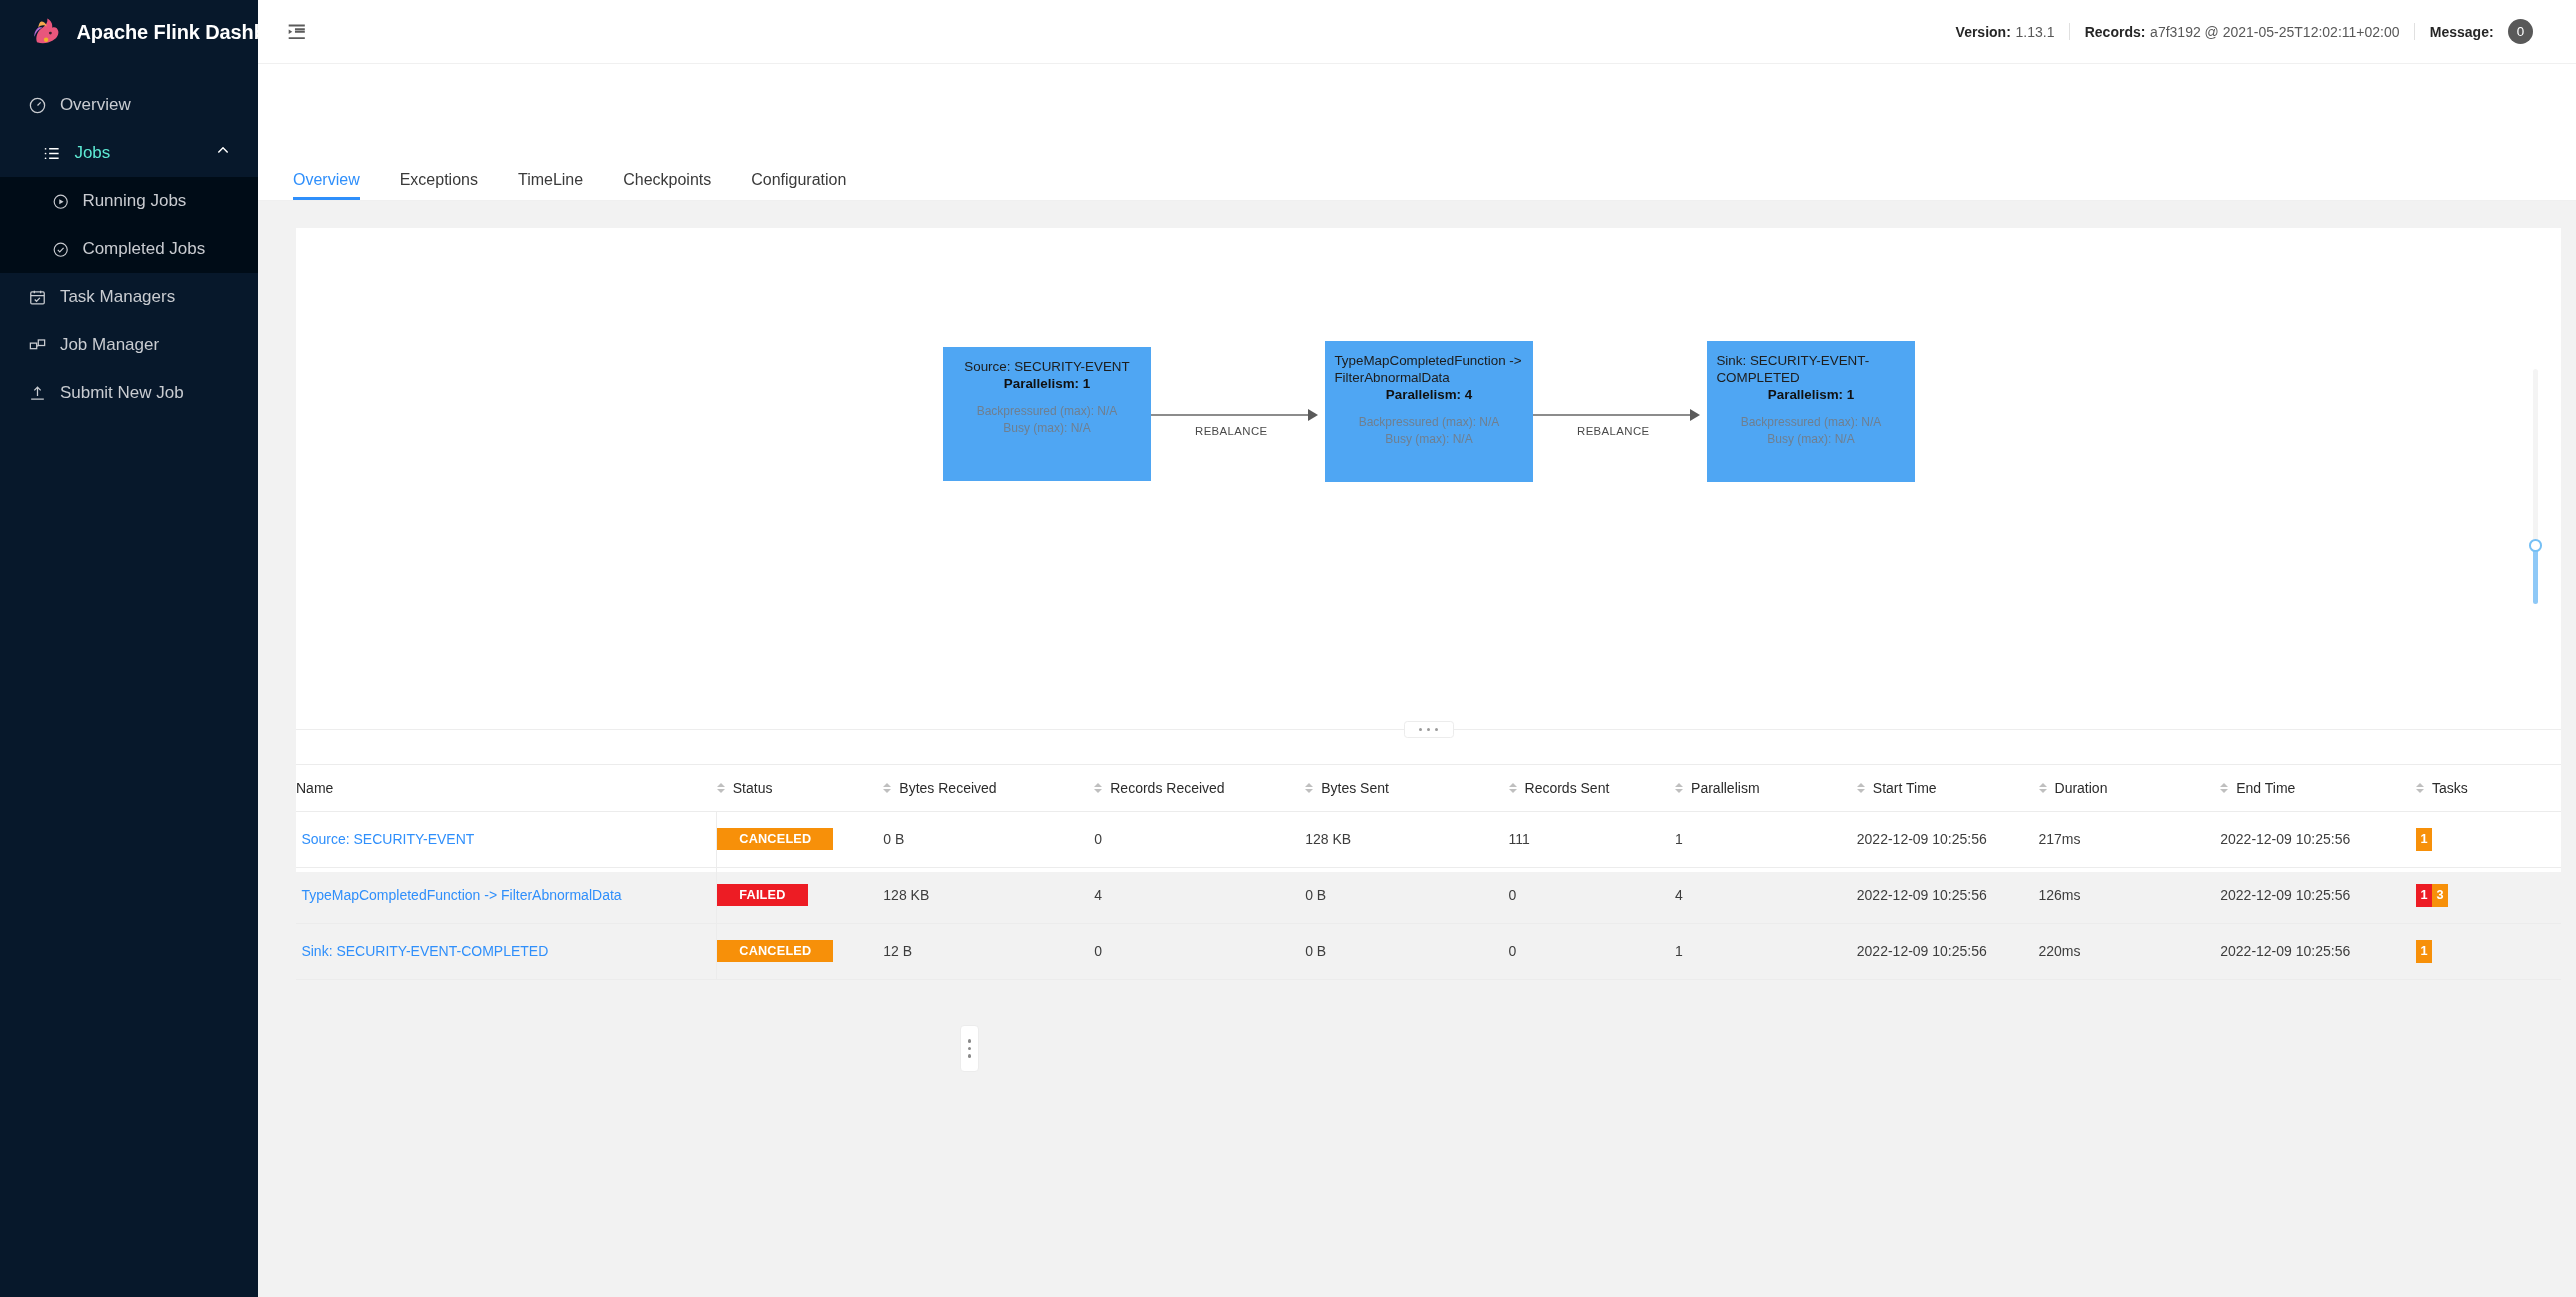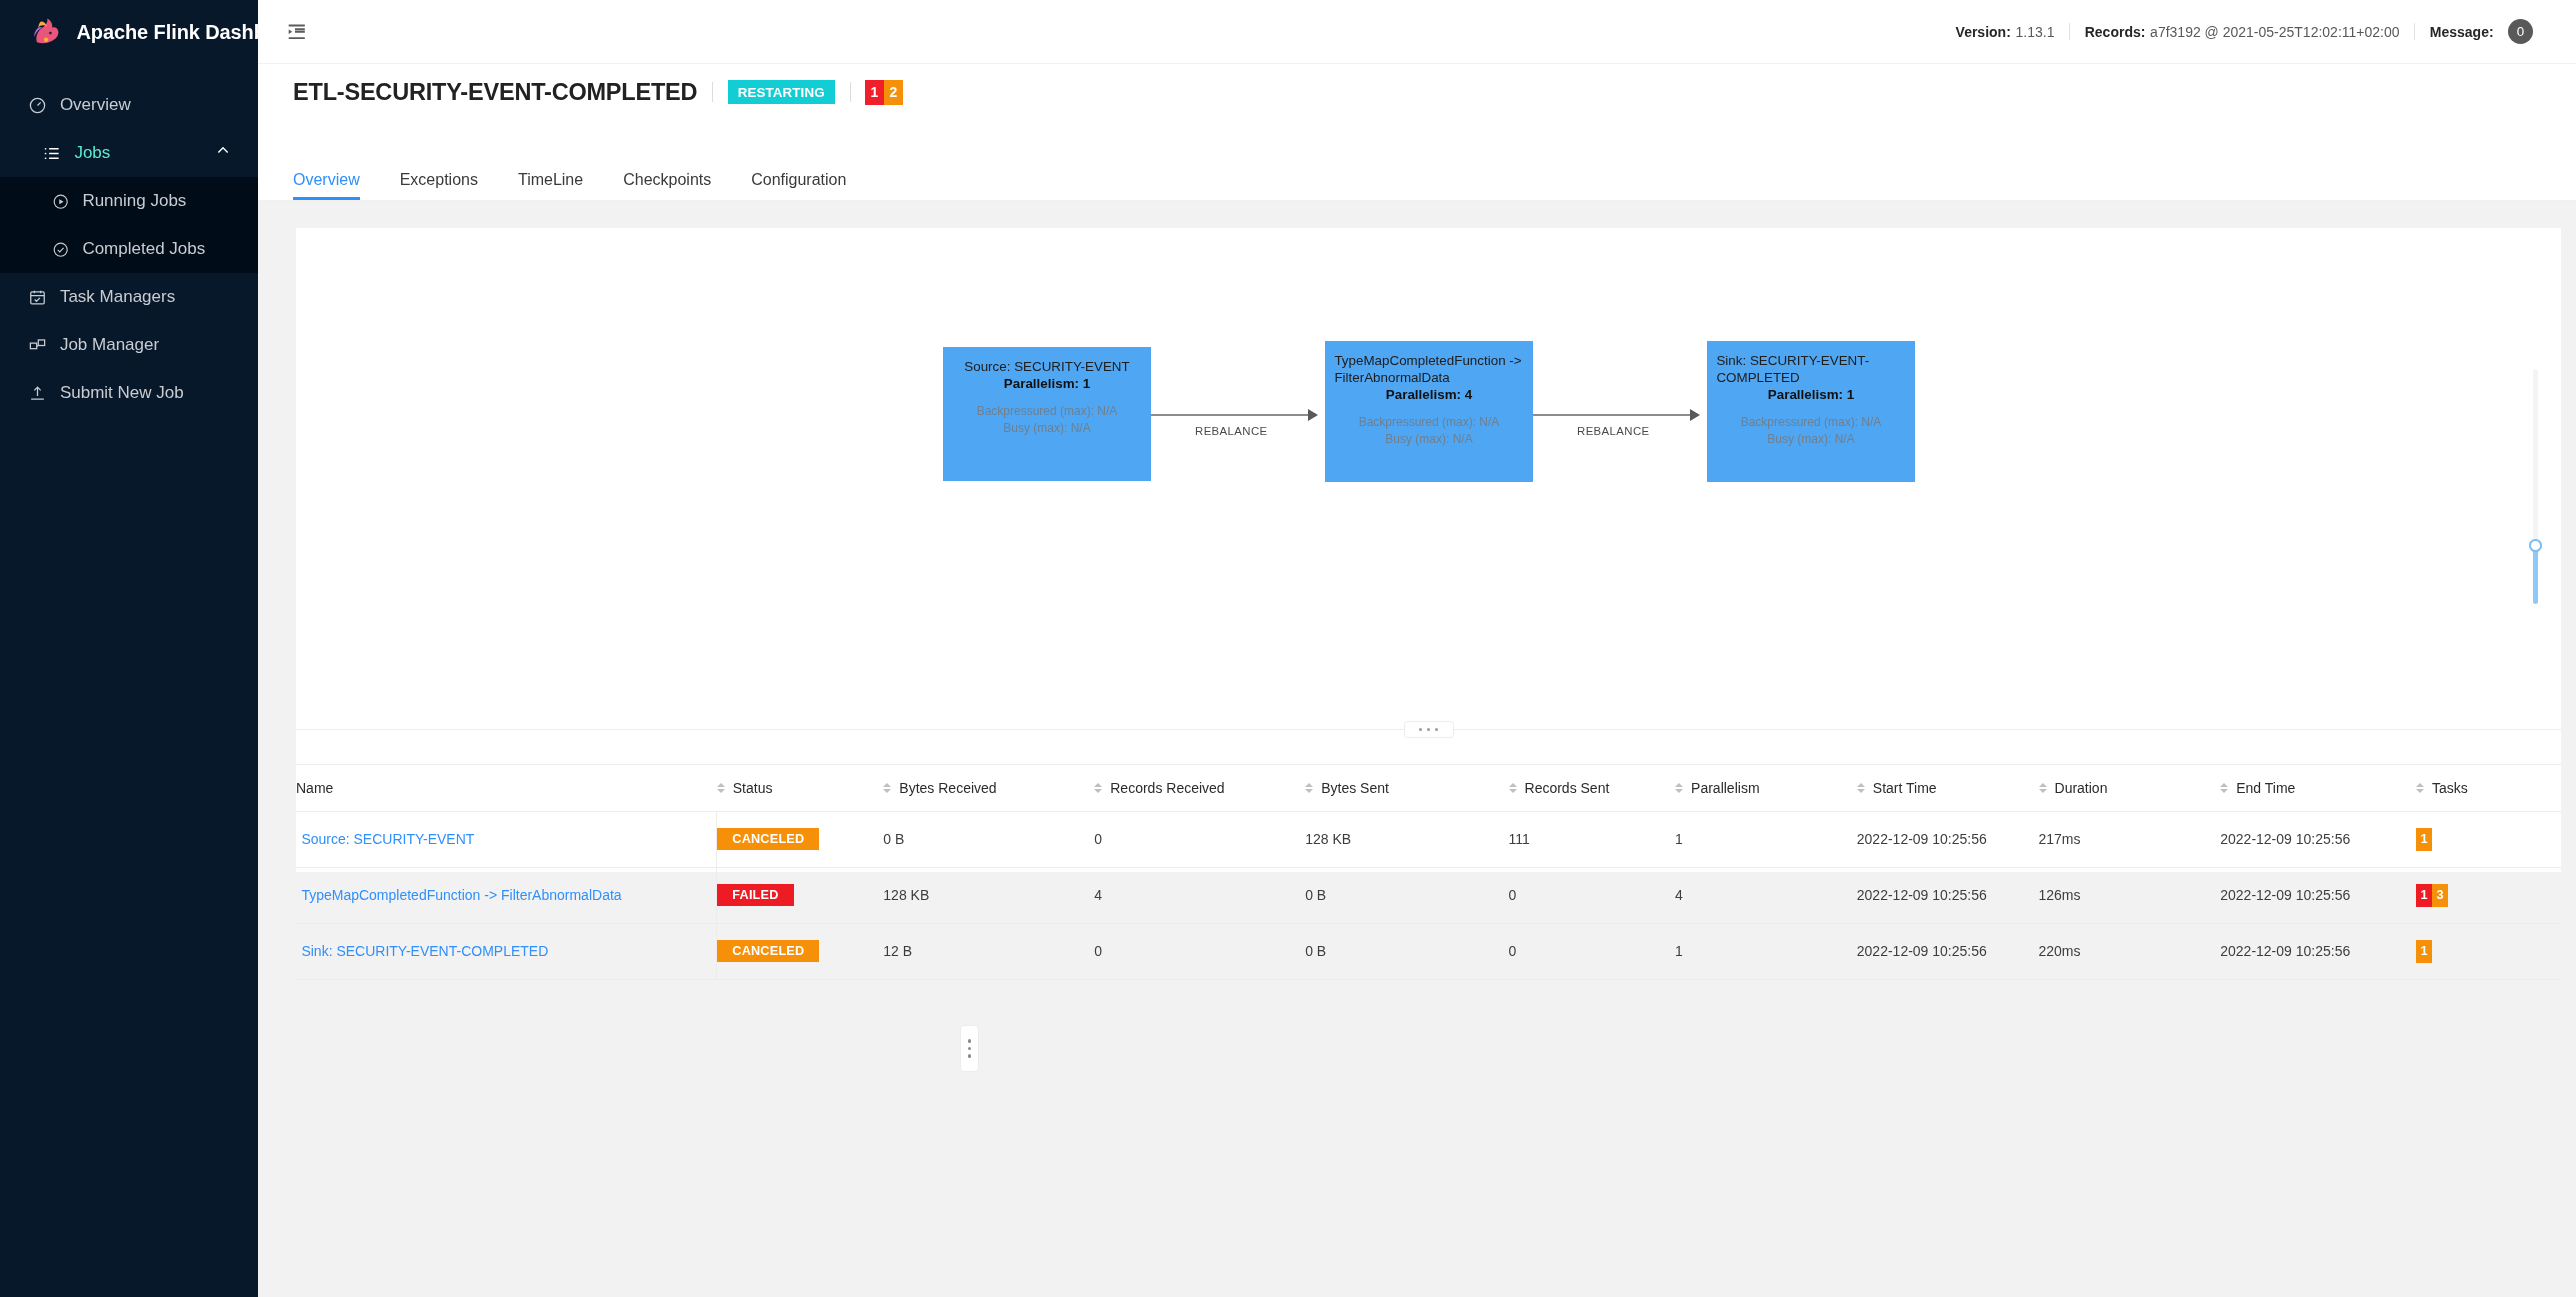--- a/index.html
+++ b/index.html
@@ -165,21 +165,21 @@
   .sorter { display: inline-flex; flex-direction: column; margin-right: 8px; gap: 2px; }
   .sorter i { display: block; width: 0; height: 0; border-left: 4px solid transparent;
               border-right: 4px solid transparent; }
   .sorter i.up { border-bottom: 4.7px solid #bfbfbf; }
   .sorter i.dn { border-top: 4.7px solid #bfbfbf; }
   tbody td { font-size: 14px; color: #3d3d3d; padding: 16px 0;
              border-bottom: 0.7px solid #ececec; white-space: nowrap; }
   .name-link { color: #2f8ffb; cursor: pointer; }
   td.name-cell { border-right: 0.7px solid #ececec; padding-left: 5.4px; }
   .status-chip { display: inline-block; color: #ffffff; font-size: 12.7px; font-weight: bold;
-                 padding: 4px 15px; letter-spacing: 0.2px; }
+                 padding: 4px 22px; letter-spacing: 0.2px; }
   .tasks-cell { display: flex; }
   .task-chip { color: #ffffff; font-size: 12.7px; font-weight: bold;
                width: 16px; height: 23px; display: flex; align-items: center; justify-content: center; }
 
   
   .v-drag {
     position: absolute; left: 664px; top: 797px;
     width: 19px; height: 47px; background: #ffffff;
     border: 0.7px solid #ececec; border-radius: 4px;
     display: flex; flex-direction: column; align-items: center; justify-content: center; gap: 4px;
@@ -309,30 +309,20 @@
       </div>
       <div class="tb-divider"></div>
       <div class="tb-seg">
         <span class="tb-label">Message:</span>
         <span class="msg-badge">0</span>
       </div>
     </div>
   </div>
 
   <div class="job-header">
-    <div class="job-title-row">
-      <span class="job-title">ETL-SECURITY-EVENT-COMPLETED</span>
-      <span class="vsep"></span>
-      <span class="state-badge" style="background: rgb(19, 205, 212);">RESTARTING</span>
-      <span class="vsep"></span>
-      <span class="task-badges">
-        <span class="tb-chip" id="jb0" style="background: rgb(240, 31, 42);">1</span>
-        <span class="tb-chip" id="jb1" style="background: rgb(247, 144, 9);">2</span>
-      </span>
-    </div>
     <div class="cancel-job">Cancel Job</div>
   </div>
 
   <div class="tabs">
     <div class="tab active">Overview</div>
     <div class="tab">Exceptions</div>
     <div class="tab">TimeLine</div>
     <div class="tab">Checkpoints</div>
     <div class="tab">Configuration</div>
   </div>

